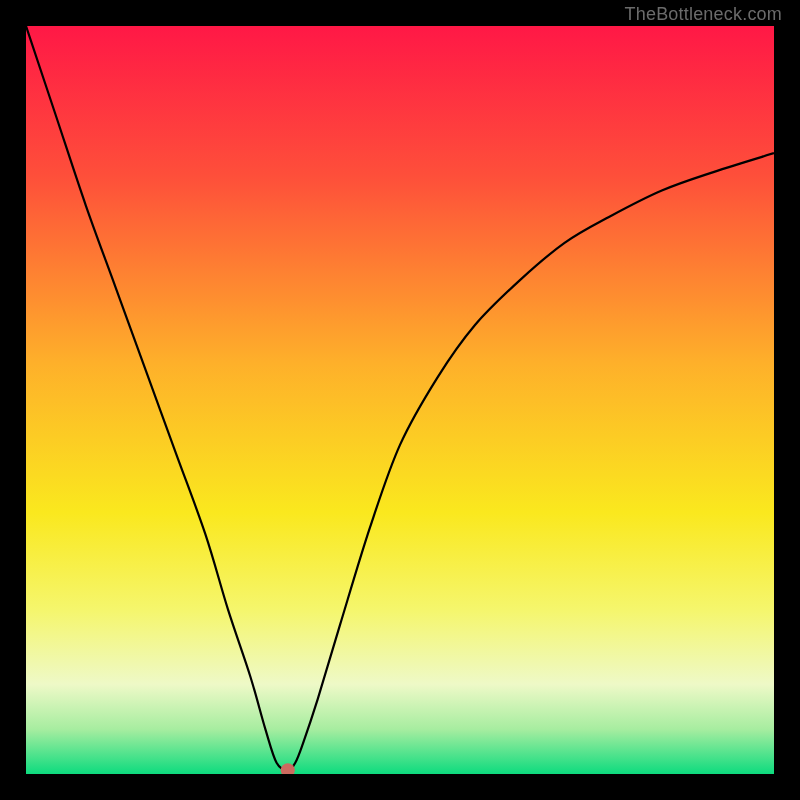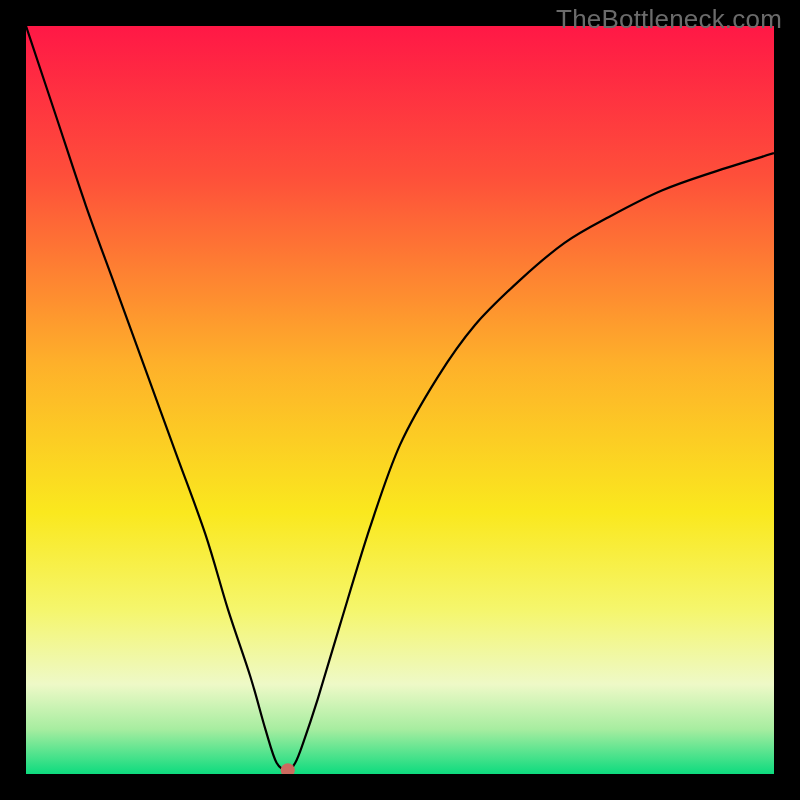--- a/index.html
+++ b/index.html
@@ -14,21 +14,21 @@
   .wrap {
     position: relative;
     width: 800px;
     height: 800px;
   }
   .watermark {
     position: absolute;
     top: 4px;
     right: 18px;
     color: #6b6b6b;
-    font-size: 26px;
+    font-size: 18px;
     font-weight: 400;
     letter-spacing: 0.2px;
     z-index: 5;
   }
   .frame {
     position: absolute;
     left: 26px;
     top: 26px;
     width: 748px;
     height: 748px;

